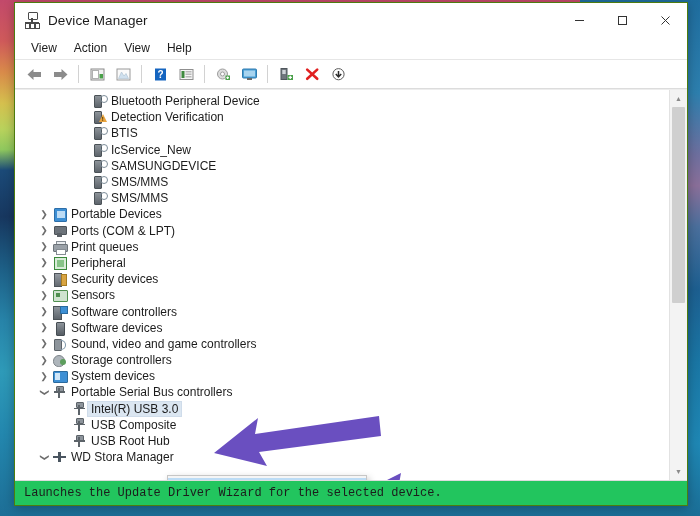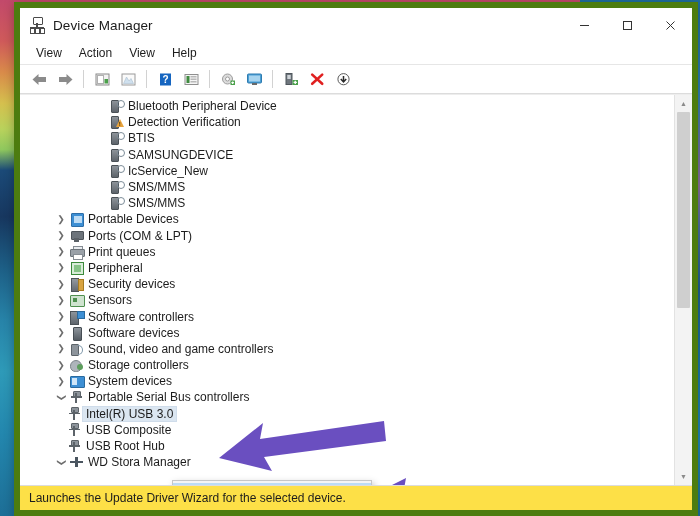--- a/index.html
+++ b/index.html
@@ -26,21 +26,21 @@
         #1f6d9e 0%, #2d7fae 18%, #6e6f9e 30%, #8a6f99 36%,
         #4a6f9c 44%, #1d5f90 56%, #1a76a4 70%, #1f87b4 86%, #1b6e96 100%);
   }
 
   
   #window {
     position: absolute;
     left: 14px; top: 2px;
     width: 672px; height: 502px;
     background: #ffffff;
-    border: 6px solid #4d7c0f;
+    border: 1px solid #4d7c0f;
     box-shadow: 0 2px 10px rgba(0,0,0,.28);
     display: flex; flex-direction: column;
     overflow: hidden;
   }
 
   
   #titlebar {
     height: 34px; flex: 0 0 34px;
     background: #ffffff;
     display: flex; align-items: center;
@@ -111,33 +111,32 @@
     background:#fff;
   }
   #tree { padding-top: 3px; }
 
   .node {
     display:flex; align-items:center;
     height: 16.2px;
     font-size: 12px; color:#1c1c1c;
     white-space: nowrap;
     position: relative;
-    margin-left: 12px;
   }
   .node.sel .lbl { background:#dbe6f1; outline:1px solid #cfdcea; }
   .chev {
     width: 14px; flex:0 0 14px; text-align:center;
     color:#6d6d6d; font-size: 9px; line-height:1;
   }
   .nicon { width:17px; flex:0 0 17px; display:flex; align-items:center; justify-content:center; }
   .lbl { padding: 0 3px; }
 
   
   .d1 { padding-left: 22px; }
-  .d2 { padding-left: 20px; }
+  .d2 { padding-left: 42px; }
   .d3 { padding-left: 62px; }
 
   
   .ic { position:relative; width:15px; height:14px; }
   .ic-bt .b {
     position:absolute; left:2px; top:1px; width:6px; height:11px;
     background:linear-gradient(180deg,#8d9399,#5d646b); border:1px solid #4b5257; border-radius:1px;
   }
   .ic-bt .s {
     position:absolute; left:8px; top:1px; width:6px; height:6px;
@@ -262,24 +261,24 @@
   }
   #sb-track { flex:1 1 auto; position:relative; background:#f3f3f3; }
   #sb-thumb {
     position:absolute; left:2px; right:2px; top:0; height:196px;
     background:#cfcfcf; border-radius:1px;
   }
 
   
   #statusbar {
     flex: 0 0 24px; height:24px;
-    background:#fde047; border-top:1px solid #dcdcdc;
+    background:#22c55e; border-top:1px solid #dcdcdc;
     display:flex; align-items:center;
     padding-left: 9px;
-    font-size: 12px; color:#1c1c1c;
+    font-size: 12px; color:#1c1c1c;font-family:Liberation Mono, monospace;
   }
 
   
   #ctxmenu {
     position:absolute;
     left: 152px; top: 385px;
     width: 198px;
     background:#f5f5f5;
     border:1px solid #c6c6c6;
     box-shadow: 2px 3px 7px rgba(0,0,0,.25);
@@ -457,31 +456,31 @@
             <span class="lbl">BTIS</span>
           </div>
           <div class="node d3">
             <span class="chev"></span>
             <span class="nicon">
               <span class="ic ic-bt">
                 <span class="b"></span>
                 <span class="s"></span>
               </span>
             </span>
+            <span class="lbl">IcService_New</span>
+          </div>
+          <div class="node d3">
+            <span class="chev"></span>
+            <span class="nicon">
+              <span class="ic ic-bt">
+                <span class="b"></span>
+                <span class="s"></span>
+              </span>
+            </span>
             <span class="lbl">SAMSUNGDEVICE</span>
-          </div>
-          <div class="node d3">
-            <span class="chev"></span>
-            <span class="nicon">
-              <span class="ic ic-bt">
-                <span class="b"></span>
-                <span class="s"></span>
-              </span>
-            </span>
-            <span class="lbl">IcService_New</span>
           </div>
           <div class="node d3">
             <span class="chev"></span>
             <span class="nicon">
               <span class="ic ic-bt">
                 <span class="b"></span>
                 <span class="s"></span>
               </span>
             </span>
             <span class="lbl">SMS/MMS</span>

